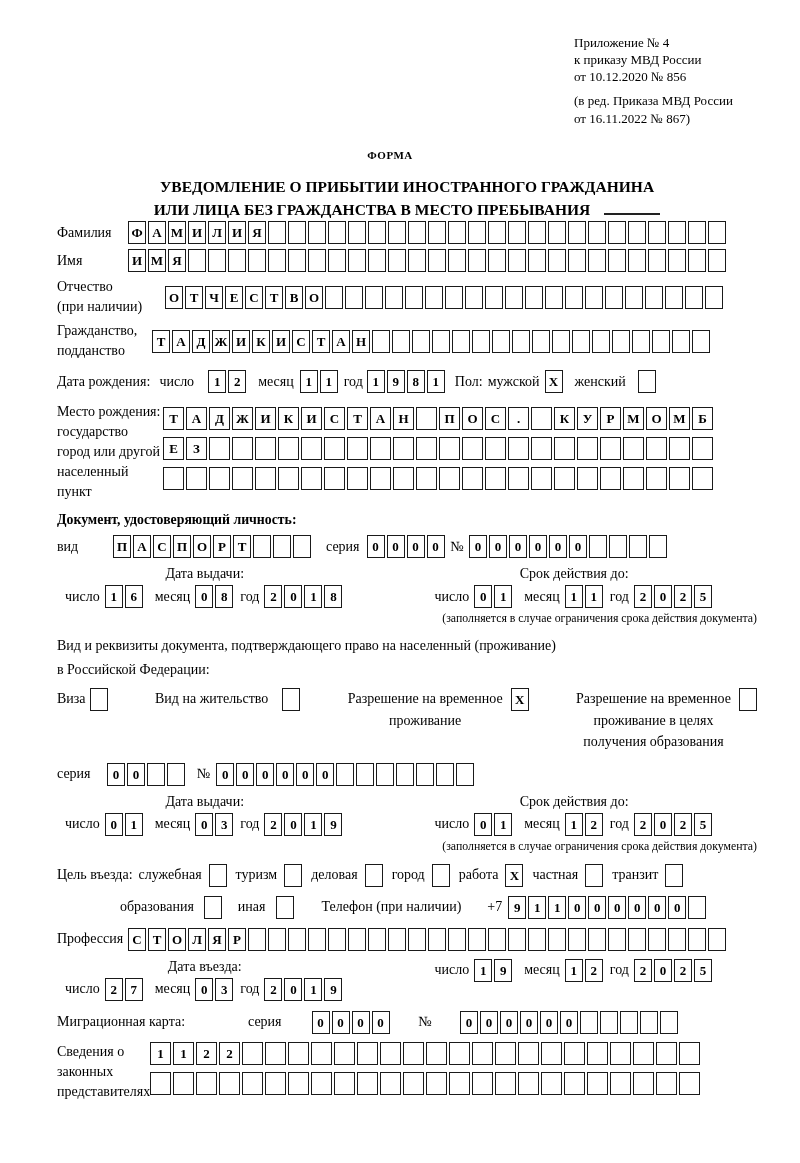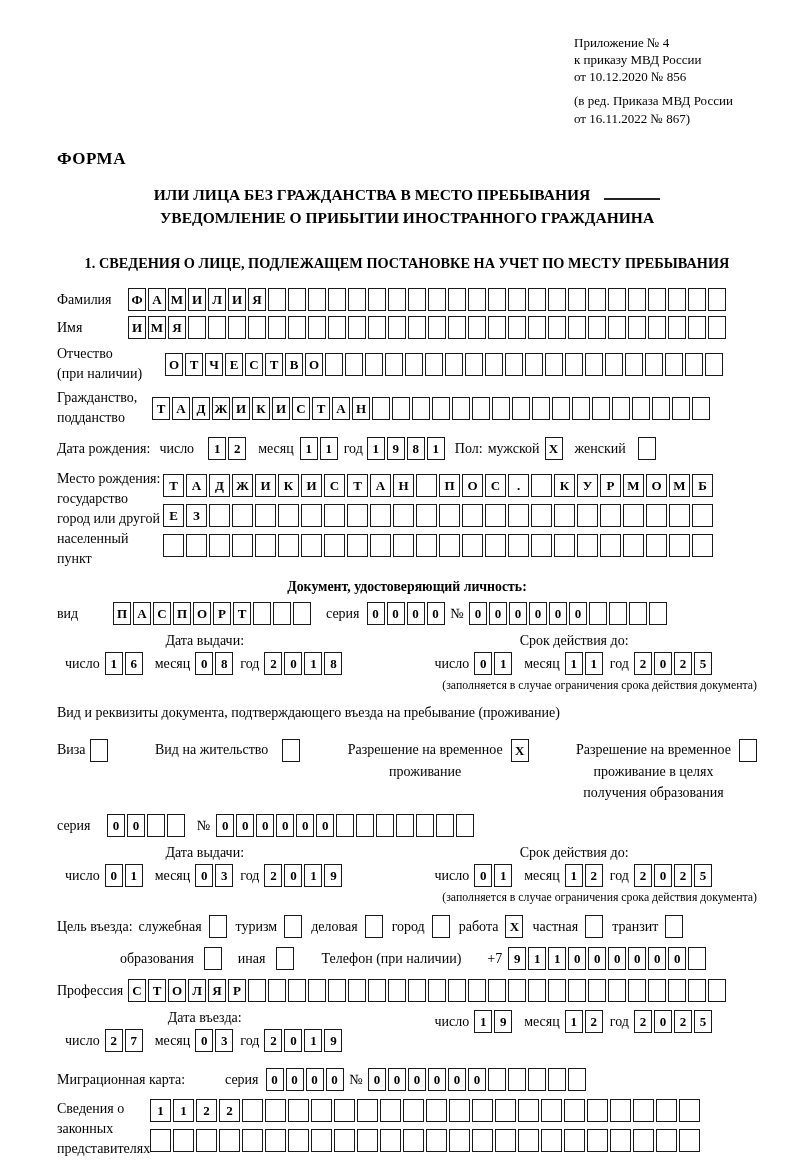--- a/index.html
+++ b/index.html
@@ -5,21 +5,21 @@
   html,body { margin:0; padding:0; background:#e8e8e8; }
   .page {
     width:800px; height:1163px; background:#ffffff; color:#000;
     font-family:"Liberation Serif","DejaVu Serif",serif; font-size:14px;
     box-sizing:border-box; padding:34px 43px 16px 57px; overflow:hidden;
     margin:0 auto; position:relative;
   }
   
   .hdr { margin-left:517px; font-size:13px; line-height:1.32; }
   .hdr .gap { margin-top:7px; }
-  .forma { text-align:left; padding-right:34px; font-weight:bold; font-size:17px; margin-top:22px; letter-spacing:.5px; }
+  .forma { text-align:center; padding-right:34px; font-weight:bold; font-size:11px; margin-top:22px; letter-spacing:.5px; }
   .title { text-align:center; font-weight:bold; font-size:15.5px; line-height:1.5; margin-top:14px; }
   .title-underline { display:inline-block; width:56px; border-bottom:2.2px solid #222; margin-left:14px; }
   .sec1 { text-align:center; font-weight:bold; font-size:14.3px; margin-top:26px; margin-bottom:16px; }
 
   .row { display:flex; align-items:center; margin-bottom:5px; }
   .rowtop { display:flex; align-items:center; margin-bottom:4px; }
   .cells { display:flex; flex-wrap:nowrap; }
   .cell {
     width:16px; height:21px; border:1.6px solid #1a1a1a; margin-right:2px;
     text-align:center; line-height:21px; font-size:13px; flex:none; font-weight:600;
@@ -27,30 +27,30 @@
   .cell.w { width:19px; }
   .cbox {
     display:inline-block; width:16px; height:21px; border:1.6px solid #1a1a1a;
     text-align:center; line-height:21px; font-size:13px; vertical-align:middle; font-weight:600; flex:none;
   }
   .lbl { flex:none; }
   .w71 { width:71px; } .w108 { width:108px; } .w95 { width:95px; } .w106 { width:106px; } .w93 { width:93px; }
   .lblcol div { line-height:20px; }
   .cellrows .cells { margin-bottom:7px; }
 
-  .dochdr { text-align:center; font-weight:bold; font-size:13.8px; margin:10px 0 7px 0; }
+  .dochdr { text-align:left; font-weight:bold; font-size:13.8px; margin:10px 0 7px 0; }
 
   .dates { display:flex; margin-top:8px; }
   .dgroup .dtitle { text-align:center; margin-bottom:3px; }
   .dcells { display:flex; align-items:center; }
   .dcells .dlbl { margin-right:5px; }
   .smallnote { font-size:11.8px; text-align:right; margin-top:3px; margin-bottom:8px; }
 
   .intro { line-height:1.7; margin-top:6px; }
-  .permits { display:flex; align-items:flex-start; justify-content:space-between; margin-top:14px; margin-bottom:10px; }
+  .permits { display:flex; align-items:flex-start; justify-content:space-between; margin-top:6px; margin-bottom:10px; }
   .permit { display:flex; align-items:flex-start; }
   .permit .plines { text-align:center; line-height:1.55; margin-right:8px; }
   .purpose { display:flex; align-items:center; margin-top:10px; }
   .purpose .opt { display:flex; align-items:center; margin-right:9px; }
   .purpose .opt .cbox { margin-left:7px; }
   .purpose2 { display:flex; align-items:center; margin-top:9px; margin-left:63px; }
 </style>
 </head>
 <body>
 
@@ -60,25 +60,24 @@
     <div>Приложение № 4</div>
     <div>к приказу МВД России</div>
     <div>от 10.12.2020 № 856</div>
     <div class="gap">(в ред. Приказа МВД России</div>
     <div>от 16.11.2022 № 867)</div>
   </div>
 
   <div class="forma">ФОРМА</div>
 
   <div class="title">
+    <div>УВЕДОМЛЕНИЕ О ПРИБЫТИИ ИНОСТРАННОГО ГРАЖДАНИНА</div>
     <div><span>ИЛИ ЛИЦА БЕЗ ГРАЖДАНСТВА В МЕСТО ПРЕБЫВАНИЯ</span><span class="title-underline"></span></div>
-    <div>УВЕДОМЛЕНИЕ О ПРИБЫТИИ ИНОСТРАННОГО ГРАЖДАНИНА</div>
-  </div>
-
-  <div class="sec1">1. СВЕДЕНИЯ О ЛИЦЕ, ПОДЛЕЖАЩЕМ ПОСТАНОВКЕ НА УЧЕТ ПО МЕСТУ ПРЕБЫВАНИЯ</div>
+  </div>
+
 
   <div class="row">
     <span class="lbl w71">Фамилия</span>
     <span class="cells">
         <span class="cell">Ф</span>
         <span class="cell">А</span>
         <span class="cell">М</span>
         <span class="cell">И</span>
         <span class="cell">Л</span>
         <span class="cell">И</span>
@@ -413,21 +412,22 @@
             <span class="cell">0</span>
             <span class="cell">2</span>
             <span class="cell">5</span>
           </span>
       </div>
     </div>
   </div>
   <div class="smallnote">(заполняется в случае ограничения срока действия документа)</div>
 
   <div class="intro">
-    <div>Вид и реквизиты документа, подтверждающего въезда на пребывание (проживание)</div>
+    <div>Вид и реквизиты документа, подтверждающего право на населенный (проживание)</div>
+    <div>в Российской Федерации:</div>
   </div>
 
   <div class="permits">
     <div class="permit">
       <span class="plines" style="margin-right:4px;">Виза</span>
       <span class="cbox"></span>
     </div>
     <div class="permit">
       <span class="plines" style="margin-right:14px;">Вид на жительство</span>
       <span class="cbox"></span>
@@ -651,21 +651,21 @@
         <span class="cells">
             <span class="cell">2</span>
             <span class="cell">0</span>
             <span class="cell">2</span>
             <span class="cell">5</span>
           </span>
       </div>
     </div>
   </div>
 
-  <div class="row" style="margin-top:16px;">
+  <div class="row" style="margin-top:10px;gap:23px;">
     <span class="lbl" style="width:168px;">Миграционная карта:</span>
     <span class="lbl" style="margin-right:7px;">серия</span>
     <span class="cells">
         <span class="cell">0</span>
         <span class="cell">0</span>
         <span class="cell">0</span>
         <span class="cell">0</span>
       </span>
     <span class="lbl" style="margin:0 5px 0 4px;">№</span>
     <span class="cells">

